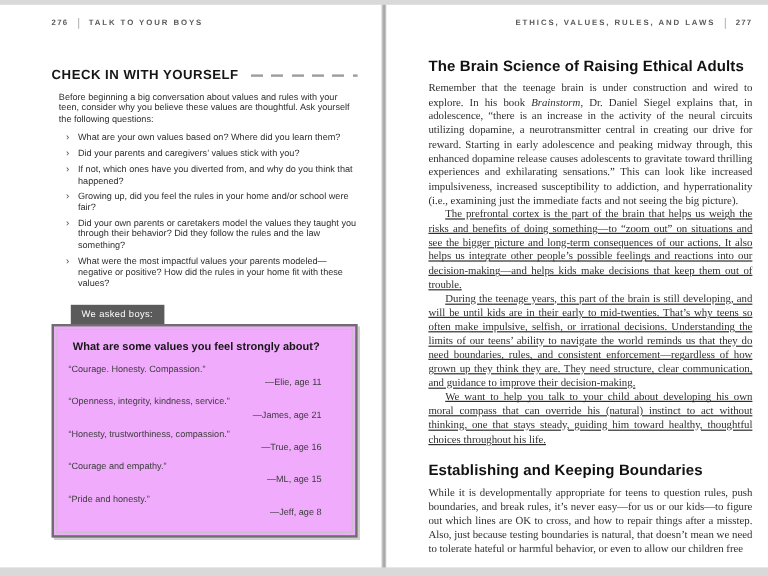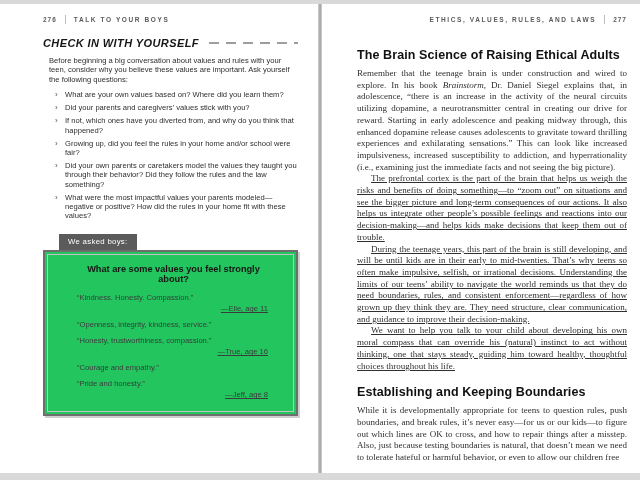--- a/index.html
+++ b/index.html
@@ -14,36 +14,36 @@
           background:linear-gradient(to right,#d2d2d2,#a8a8a8 45%,#a8a8a8 60%,#d6d6d6);}
 
   
   .running-head{display:flex;align-items:center;height:14px;font-size:6.5px;font-weight:bold;
                 letter-spacing:1.6px;color:#5a5a5a;}
   .running-head .pagenum{letter-spacing:1px;}
   .head-divider{display:inline-block;width:1px;height:9px;background:#bdbdbd;margin:0 8px;}
   .running-head.rh-right{justify-content:flex-end;}
 
   
-  .checkin-head-row{display:flex;align-items:center;margin-top:11px;font-style:italic;}
+  .checkin-head-row{display:flex;align-items:center;margin-top:31px;}
   .checkin-head-row h2{margin:0;font-size:11px;font-weight:bold;color:#161616;letter-spacing:.4px;white-space:nowrap;}
   .dash-line{flex:1;height:2.5px;margin-left:10px;
              background:repeating-linear-gradient(to right,#9d9d9d 0 10px,transparent 10px 17px);}
   .intro{margin:7px 0 6px 6px;font-size:7.6px;line-height:9.3px;color:#2e2e2e;}
   ul.questions{list-style:none;margin:0;padding:0 0 0 12px;}
   ul.questions li{display:flex;margin-bottom:4px;font-size:7.6px;line-height:9.2px;color:#2e2e2e;}
   ul.questions .bullet{width:10px;flex:none;color:#4a4a4a;font-size:8px;}
   .asked-label{display:inline-block;margin:10px 0 0 16px;background:#5b5b5b;color:#ffffff;
                font-size:7.8px;font-weight:normal;padding:3px 9px 4px 9px;letter-spacing:.3px;}
   .quote-box{border:2px solid #6e6e6e;outline:1px solid #c2c2c2;outline-offset:-5px;
-             box-shadow:2px 2px 0 #cfcfcf;padding:10px 26px 8px 32px;background:#22c55e;}
+             box-shadow:2px 2px 0 #cfcfcf;padding:10px 26px 8px 12px;background:#f0abfc;}
   .box-title{text-align:center;font-size:9.2px;font-weight:bold;color:#161616;margin:2px 0 9px 0;}
   .quote{margin-bottom:7px;}
   .quote .qline{font-size:7.6px;color:#3c3c3c;}
-  .quote .attr{text-align:right;font-size:7.6px;color:#3c3c3c;margin-top:2px;padding-right:2px;text-decoration:underline;}
+  .quote .attr{text-align:right;font-size:7.6px;color:#3c3c3c;margin-top:2px;padding-right:2px;}
 
   
   .sec-heading{margin:22px 0 6px 0;font-size:12.5px;font-weight:bold;color:#111;letter-spacing:.1px;}
   .sec-heading.second{margin-top:13px;}
   .body{margin:0;font-family:"Liberation Serif",serif;font-size:9px;line-height:11.7px;
         color:#2f2f2f;text-align:justify;}
   .body.indent{text-indent:14px;text-decoration:underline;}
   .body .italic{font-style:italic;}
 </style>
 </head>
@@ -57,21 +57,21 @@
       <span class="pagenum">276</span>
       <span class="head-divider"></span>
       <span class="head-title">TALK TO YOUR BOYS</span>
     </div>
 
     <div class="checkin">
       <div class="checkin-head-row">
         <h2>CHECK IN WITH YOURSELF</h2>
         <span class="dash-line"></span>
       </div>
-      <p class="intro">Before beginning a big conversation about values and rules with your teen, consider why you believe these values are important. Ask yourself the following questions:</p>
+      <p class="intro">Before beginning a big conversation about values and rules with your teen, consider why you believe these values are thoughtful. Ask yourself the following questions:</p>
       <ul class="questions">
 
           <li>
             <span class="bullet">›</span>
             <span class="qtext">What are your own values based on? Where did you learn them?</span>
           </li>
 
           <li>
             <span class="bullet">›</span>
             <span class="qtext">Did your parents and caregivers’ values stick with you?</span>
@@ -99,35 +99,37 @@
         </ul>
     </div>
 
     <div class="asked-label">We asked boys:</div>
 
     <div class="quote-box">
       <div class="box-title">What are some values you feel strongly about?</div>
       <div class="quote-list">
 
           <div class="quote">
-            <div class="qline">“Kindness. Honesty. Compassion.”</div>
+            <div class="qline">“Courage. Honesty. Compassion.”</div>
             <div class="attr">—Elie, age 11</div>
           </div>
 
           <div class="quote">
             <div class="qline">“Openness, integrity, kindness, service.”</div>
+            <div class="attr">—James, age 21</div>
           </div>
 
           <div class="quote">
             <div class="qline">“Honesty, trustworthiness, compassion.”</div>
             <div class="attr">—True, age 16</div>
           </div>
 
           <div class="quote">
             <div class="qline">“Courage and empathy.”</div>
+            <div class="attr">—ML, age 15</div>
           </div>
 
           <div class="quote">
             <div class="qline">“Pride and honesty.”</div>
             <div class="attr">—Jeff, age 8</div>
           </div>
         </div>
     </div>
   </div>
 

